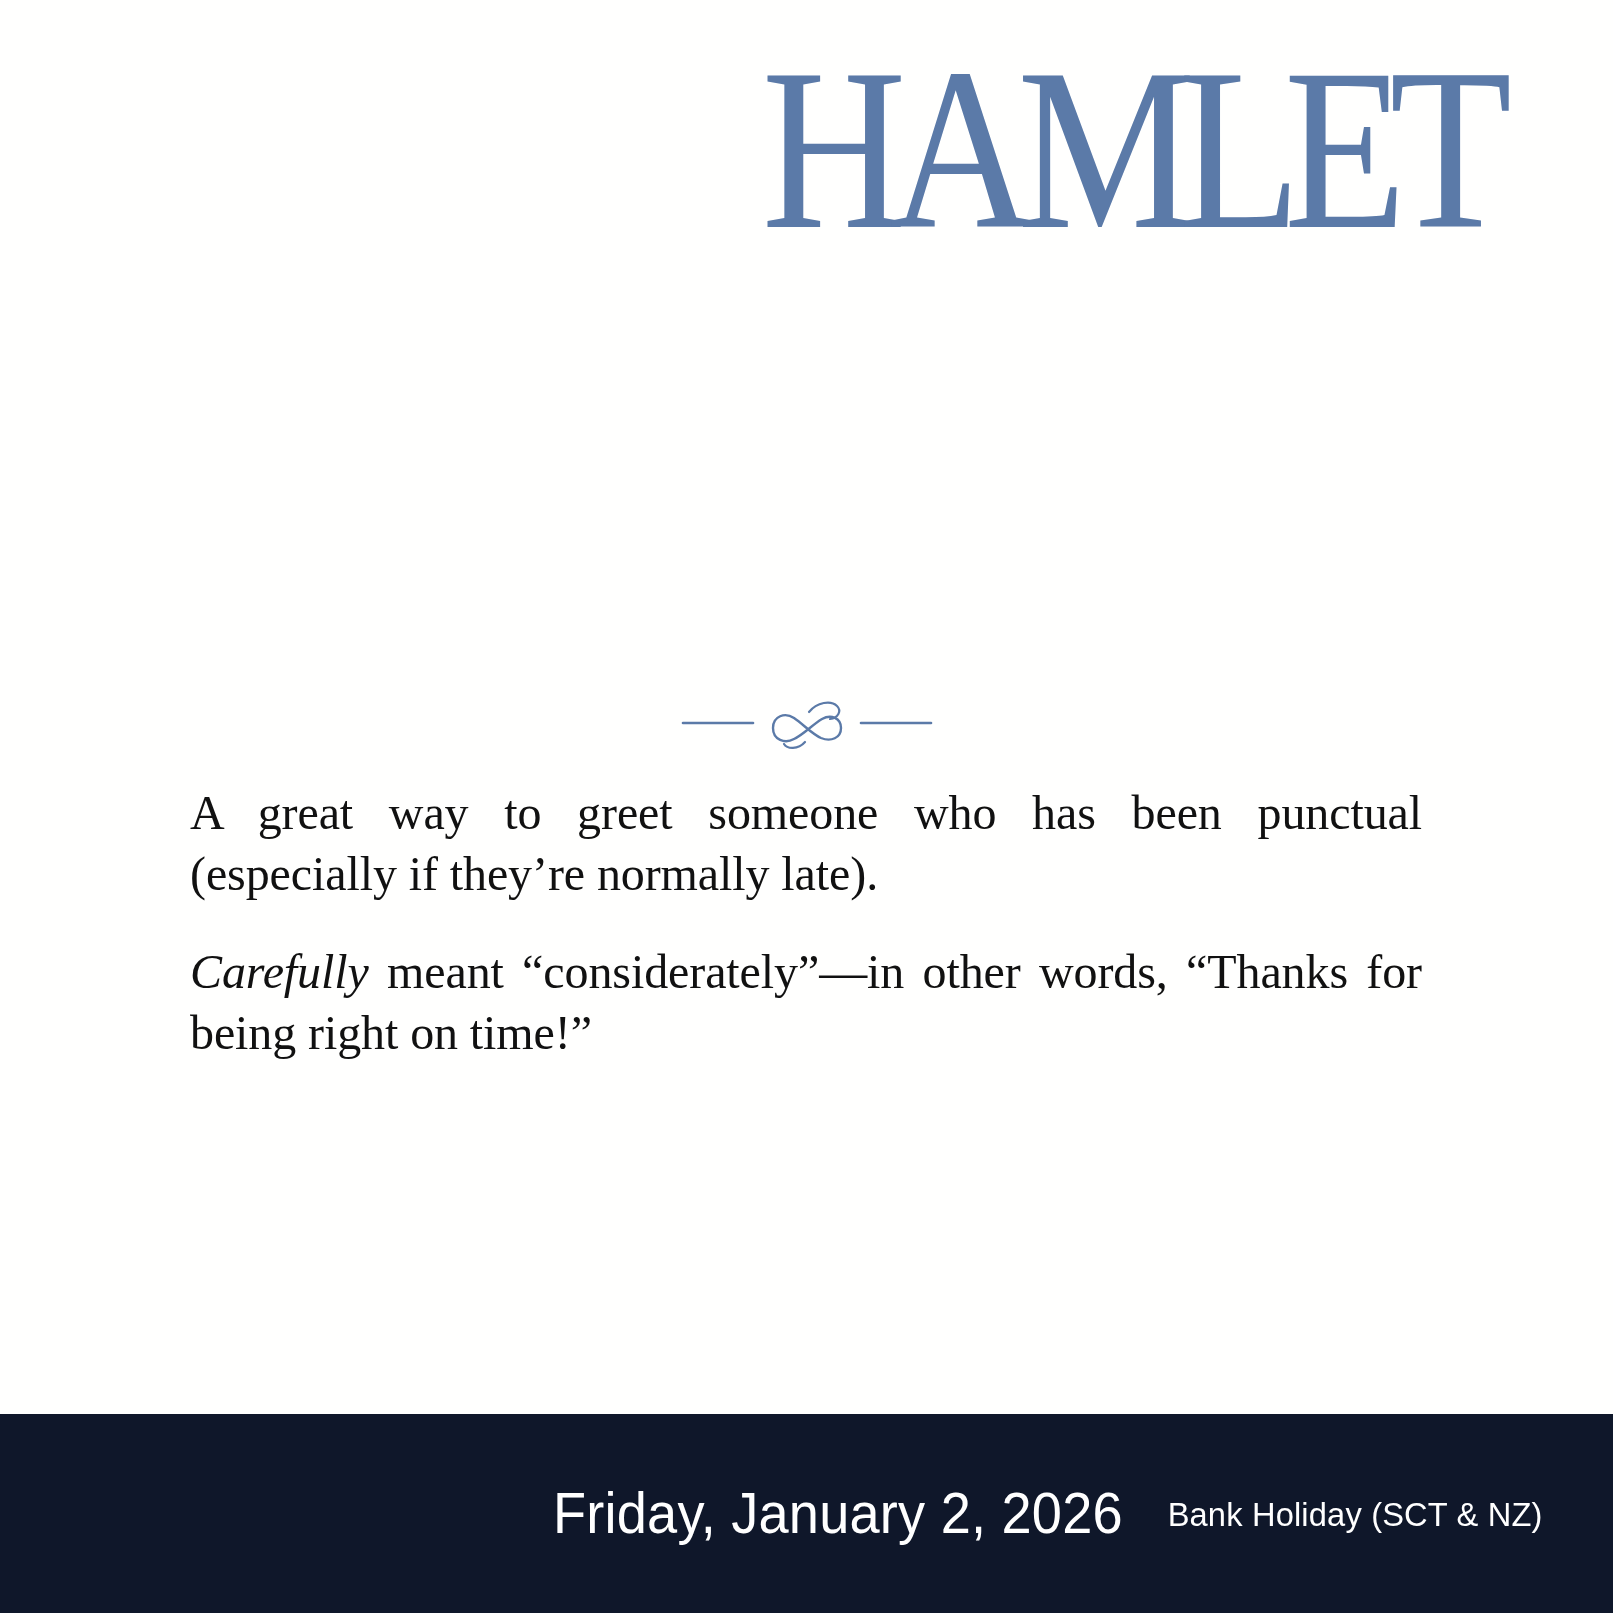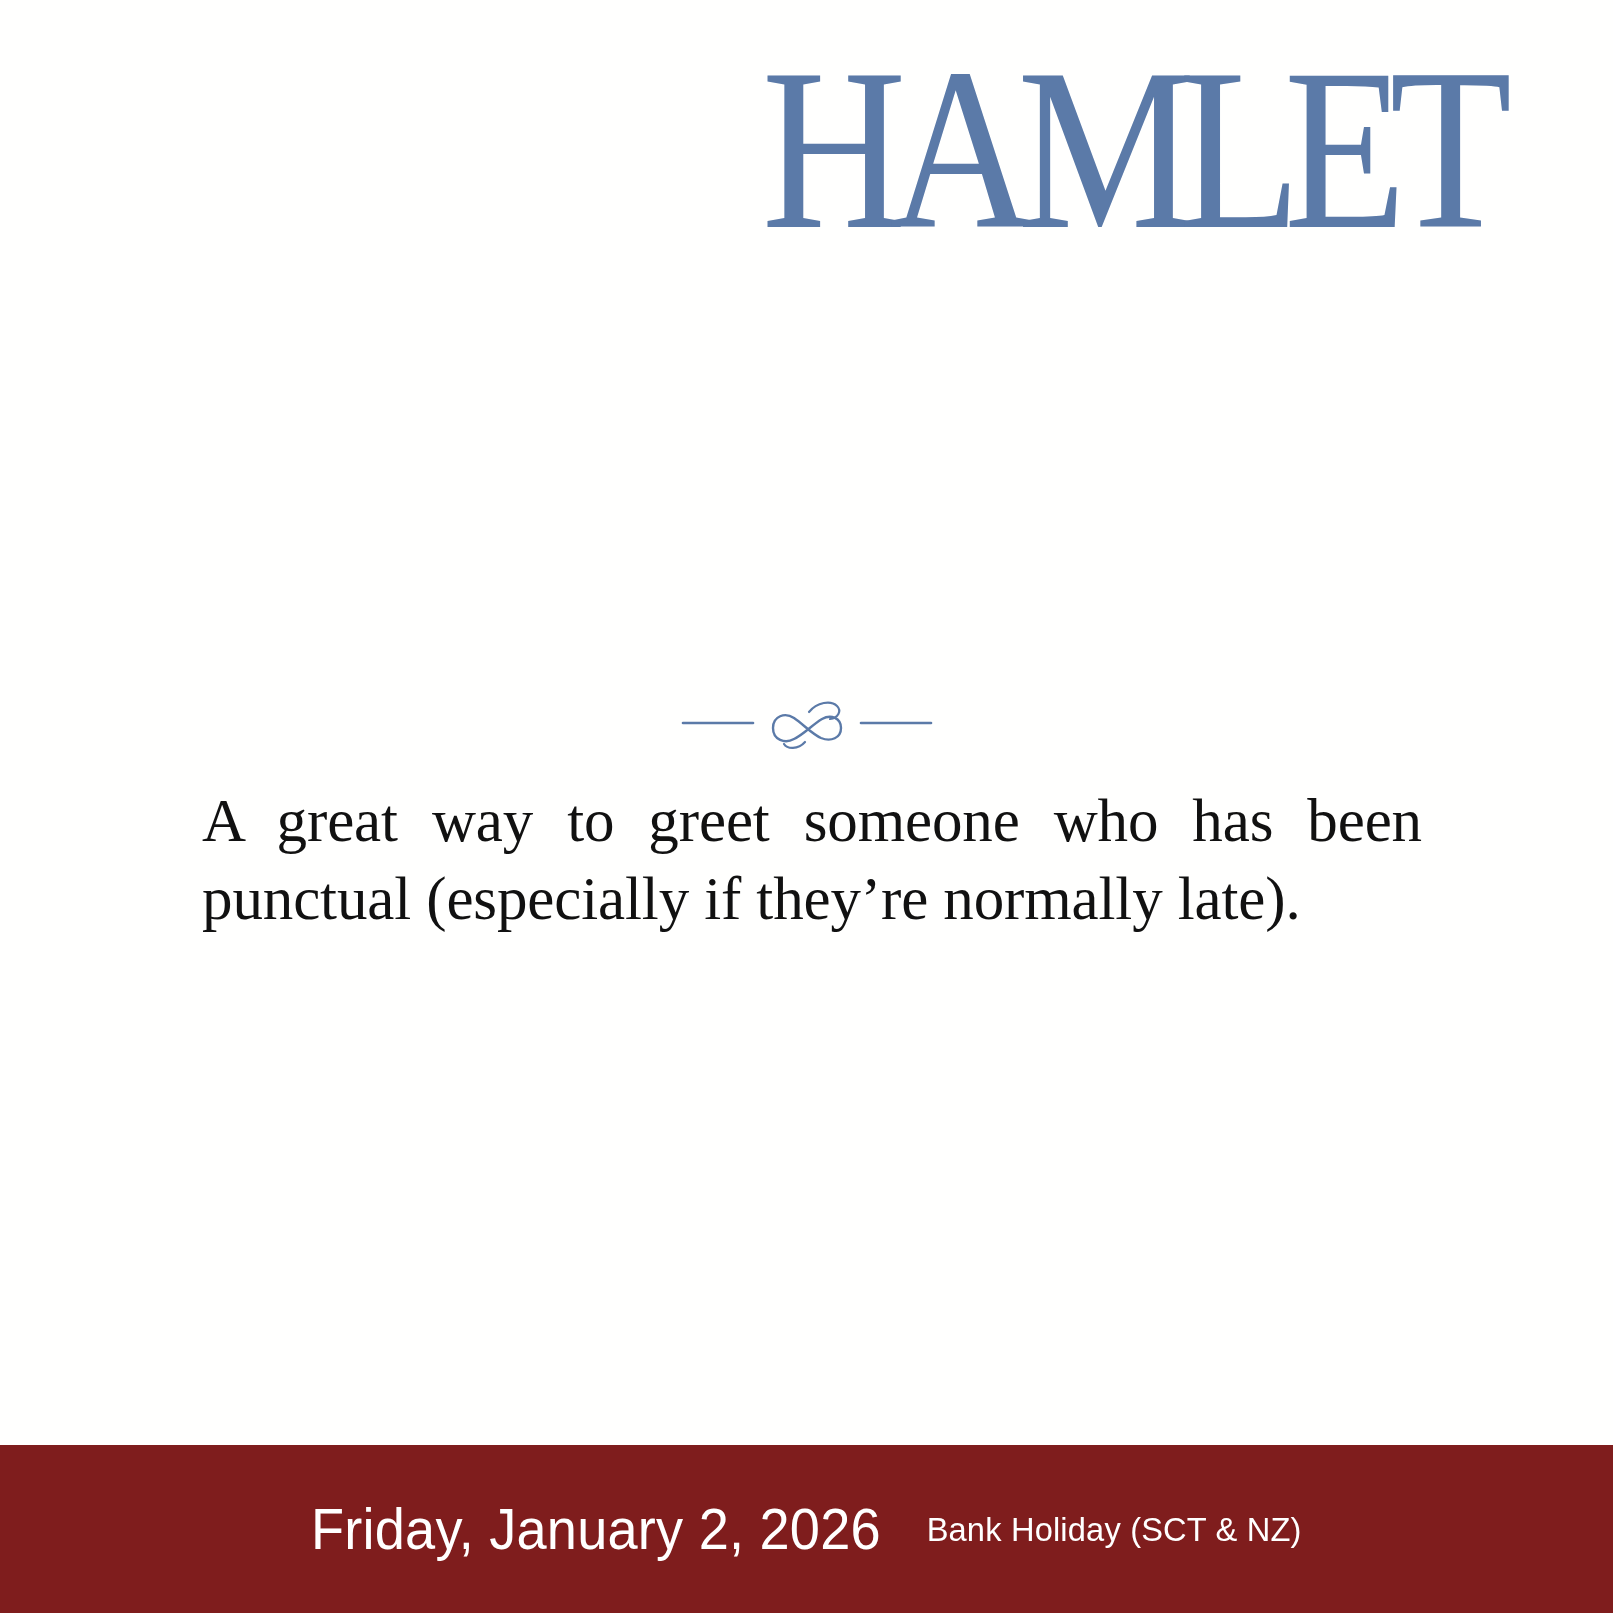--- a/index.html
+++ b/index.html
@@ -84,47 +84,47 @@
   }
 
   
   .body-copy {
     position: absolute;
     top: 782px;
     left: 190px;
     width: 1232px;
   }
   .body-copy p {
-    margin: 0 0 36px 12px;
+    margin: 0 0 36px 0;
     color: #111111;
     font-family: "Liberation Serif", "DejaVu Serif", serif;
-    font-size: 61px;
+    font-size: 48px;
     line-height: 1.28;
     text-align: justify;
     text-justify: inter-word;
     letter-spacing: -0.002em;
   }
   .body-copy p:last-child {
     margin-bottom: 0;
   }
   .body-copy p .term {
     font-style: italic;
   }
 
   
   .footer {
     position: absolute;
     left: 0;
     right: 0;
     bottom: 0;
-    height: 168px;
-    background: #7f1d1d;
+    height: 199px;
+    background: #0f172a;
     display: flex;
     align-items: center;
-    justify-content: center;
+    justify-content: flex-end;
     padding: 0 70px 0 70px;
     box-sizing: border-box;
   }
   .footer-date {
     color: #ffffff;
     font-family: "Liberation Sans", "DejaVu Sans", sans-serif;
     font-size: 57px;
     font-weight: 400;
     line-height: 1;
     letter-spacing: 0.004em;
@@ -159,20 +159,21 @@
       <line x1="2" y1="31" x2="72" y2="31" stroke="#5b7aa8" stroke-width="2.6" stroke-linecap="round"></line>
       <line x1="180" y1="31" x2="250" y2="31" stroke="#5b7aa8" stroke-width="2.6" stroke-linecap="round"></line>
       <path d="M92 36 C92 24, 104 20, 113 26 C122 32, 131 42, 140 46 C150 50, 160 46, 160 36 C160 26, 150 22, 141 27 C131 33, 122 43, 113 47 C104 52, 92 48, 92 36 Z" stroke="#5b7aa8" stroke-width="2.4" fill="none" stroke-linecap="round" stroke-linejoin="round"></path>
       <path d="M128 20 C136 10, 150 8, 156 14 C161 19, 157 26, 149 27" stroke="#5b7aa8" stroke-width="2.2" fill="none" stroke-linecap="round"></path>
       <path d="M124 50 C117 58, 106 57, 103 52" stroke="#5b7aa8" stroke-width="2.2" fill="none" stroke-linecap="round"></path>
     </svg>
   </div>
 
   <div class="body-copy">
     <p>A great way to greet someone who has been punctual (especially if they’re normally late).</p>
+    <p><span class="term">Carefully</span><span> meant “considerately”—in other words, “Thanks for being right on time!”</span></p>
   </div>
 
   <div class="footer">
     <div class="footer-date">Friday, January 2, 2026</div>
     <div class="footer-note">Bank Holiday (SCT &amp; NZ)</div>
   </div>
 
 </div>
 
 </body></html>

